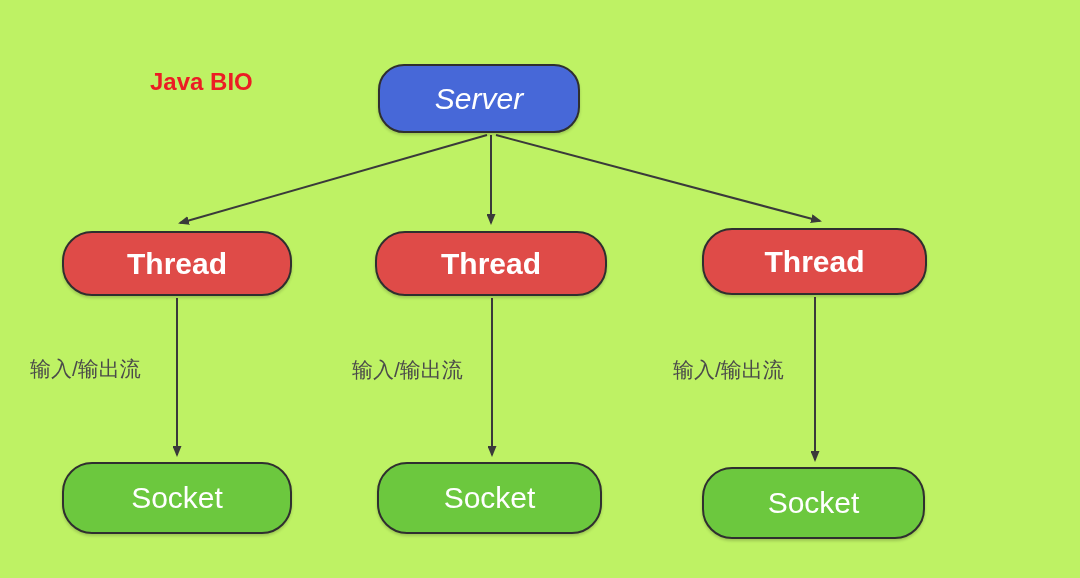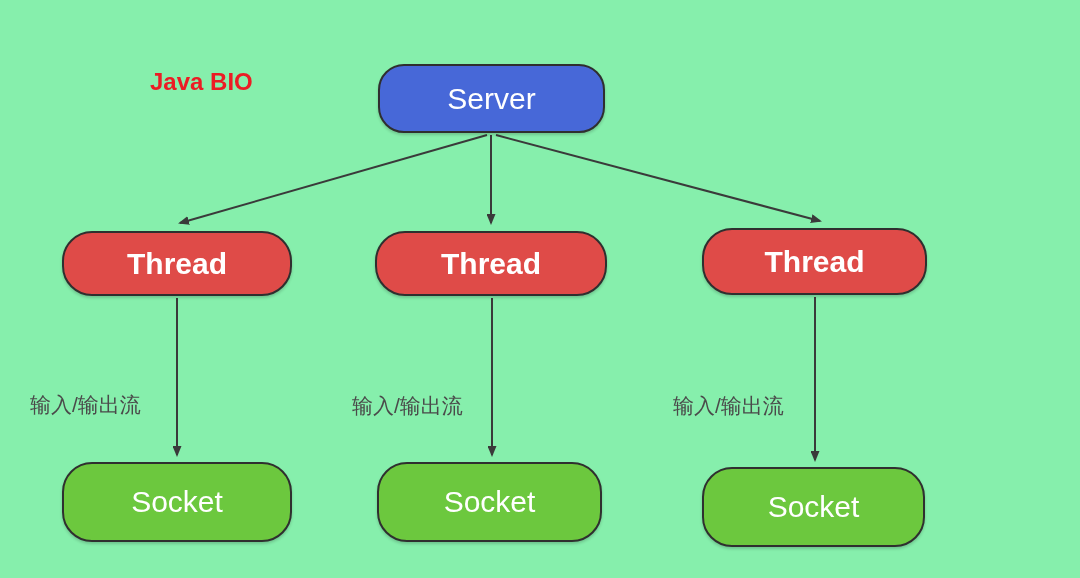--- a/index.html
+++ b/index.html
@@ -5,21 +5,21 @@
   html, body {
     margin: 0;
     padding: 0;
     background: #ffffff;
     font-family: "Liberation Sans", "DejaVu Sans", sans-serif;
   }
   .canvas {
     position: relative;
     width: 1080px;
     height: 578px;
-    background: #86efac;
+    background: #bef264;
     overflow: hidden;
   }
   .edges-layer {
     position: absolute;
     left: 0; top: 0;
     width: 1080px;
     height: 578px;
     pointer-events: none;
   }
   .diagram-title {
@@ -38,47 +38,47 @@
     justify-content: center;
     color: #ffffff;
     font-size: 30px;
     border: 2.5px solid #2f2f2f;
     box-sizing: border-box;
     box-shadow: 0 2px 3px rgba(0,0,0,0.18);
     white-space: nowrap;
   }
   .node-server {
     left: 378px; top: 64px;
-    width: 227px; height: 69px;
+    width: 202px; height: 69px;
     background: #4768d8;
     border-radius: 26px;
+    font-style: italic;
   }
   .node-thread {
     background: #df4b48;
     border-radius: 30px;
     height: 65px;
     font-weight: bold;
   }
   .node-thread-1 { left: 62px;  top: 231px; width: 230px; }
   .node-thread-2 { left: 375px; top: 231px; width: 232px; }
   .node-thread-3 { left: 702px; top: 228px; width: 225px; height: 67px; }
   .node-socket {
     background: #6cc83e;
     border-radius: 30px;
-    height: 80px;
+    height: 72px;
   }
   .node-socket-1 { left: 62px;  top: 462px; width: 230px; }
   .node-socket-2 { left: 377px; top: 462px; width: 225px; }
   .node-socket-3 { left: 702px; top: 467px; width: 223px; }
   .edge-label {
     position: absolute;
     font-size: 21px;
     color: #4a4a4a;
     white-space: nowrap;
-    margin-top: 36px;
   }
   .edge-label-1 { left: 30px;  top: 355px; }
   .edge-label-2 { left: 352px; top: 356px; }
   .edge-label-3 { left: 673px; top: 356px; }
 </style>
 </head>
 <body>
 
 <div class="canvas">
 

